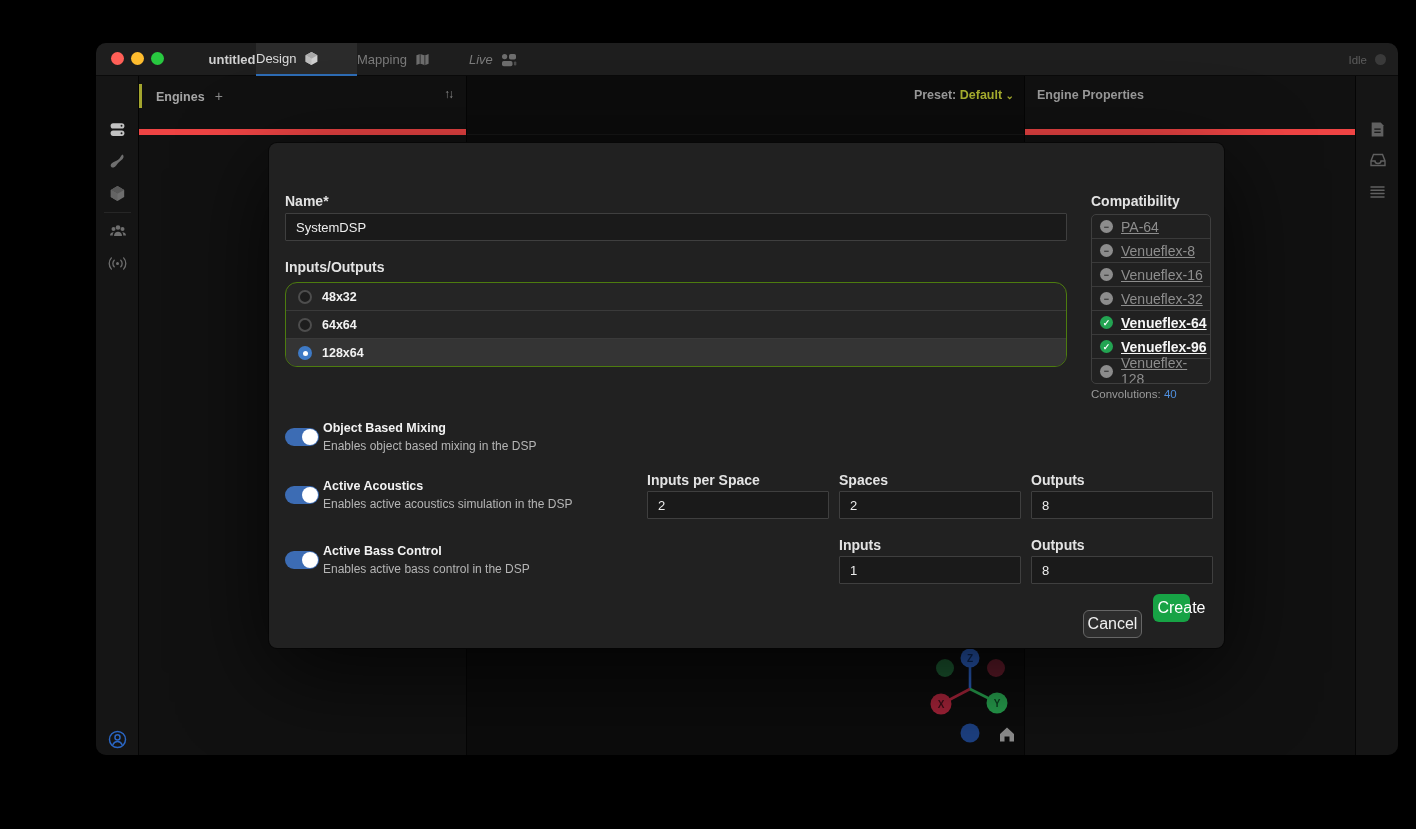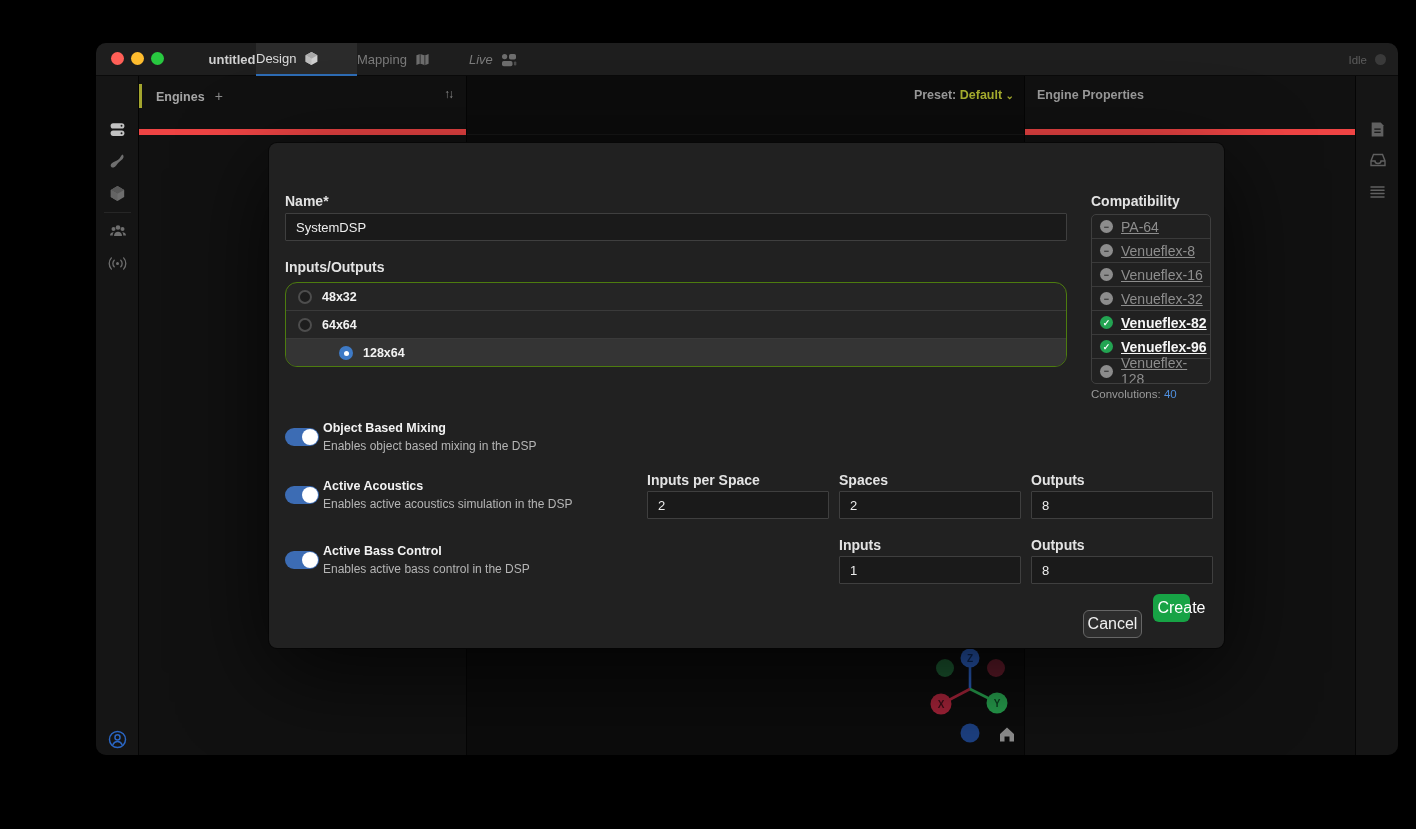--- a/index.html
+++ b/index.html
@@ -39,21 +39,21 @@
   .modal-header { position:absolute; top:0; left:0; right:0; height:34px; background:#2a2a2a; border-radius:8px 8px 0 0; border-bottom:1px solid #1a1a1a; }
   .modal-title { position:absolute; left:14px; top:0; line-height:34px; font-size:13px; font-weight:600; color:#f0f0f0; }
   .modal-close { position:absolute; right:12px; top:0; width:24px; height:34px; line-height:34px; text-align:center; font-size:14px; color:#b8b8b8; cursor:default; }
 
   .flabel { position:absolute; font-size:14px; font-weight:600; color:#e3e3e3; }
   .tinput { position:absolute; height:28px; background:#1a1a1a; border:1px solid #3f3f3f; border-radius:1px; color:#ececec; font-size:13px; padding:0 10px; font-family:"Liberation Sans", sans-serif; }
 
   .radio-group { position:absolute; left:16px; top:139px; width:782px; height:85px; border:1px solid #4d7c0f; border-radius:12px; overflow:hidden; background:#252525; }
   .radio-row { position:relative; height:28px; display:flex; align-items:center; border-bottom:1px solid #3a3a3a; }
   .radio-row:last-child { border-bottom:none; }
-  .radio-row.selected { background:#343434;padding-left:41px; }
+  .radio-row.selected { background:#343434; }
   .radio { width:14px; height:14px; border-radius:50%; margin-left:12px; background:#1d1d1d; border:2px solid #4d4d4d; }
   .radio.on { background:#3e7ac6; border:none; position:relative; }
   .radio.on::after { content:""; position:absolute; left:4.5px; top:4.5px; width:5px; height:5px; border-radius:50%; background:#fff; }
   .radio-label { margin-left:10px; font-size:12.5px; font-weight:700; color:#f2f2f2; }
 
   .compat-list { position:absolute; left:822px; top:71px; width:120px; border:1px solid #3f3f3f; border-radius:5px; overflow:hidden; }
   .compat-row { height:24px; display:flex; align-items:center; border-bottom:1px solid #3a3a3a; }
   .compat-row:last-child { border-bottom:none; }
   .badge { width:13px; height:13px; border-radius:50%; margin-left:8px; flex:none; display:flex; align-items:center; justify-content:center; font-size:9px; font-weight:700; }
   .badge.off { background:#8c8c8c; color:#2a2a2a; }
@@ -283,21 +283,21 @@
       <div class="compat-row">
         <span class="badge off">−</span>
         <span class="compat-label">Venueflex-16</span>
       </div>
       <div class="compat-row">
         <span class="badge off">−</span>
         <span class="compat-label">Venueflex-32</span>
       </div>
       <div class="compat-row enabled">
         <span class="badge on">✓</span>
-        <span class="compat-label">Venueflex-82</span>
+        <span class="compat-label">Venueflex-64</span>
       </div>
       <div class="compat-row enabled">
         <span class="badge on">✓</span>
         <span class="compat-label">Venueflex-96</span>
       </div>
       <div class="compat-row">
         <span class="badge off">−</span>
         <span class="compat-label">Venueflex-128</span>
       </div>
     </div>

